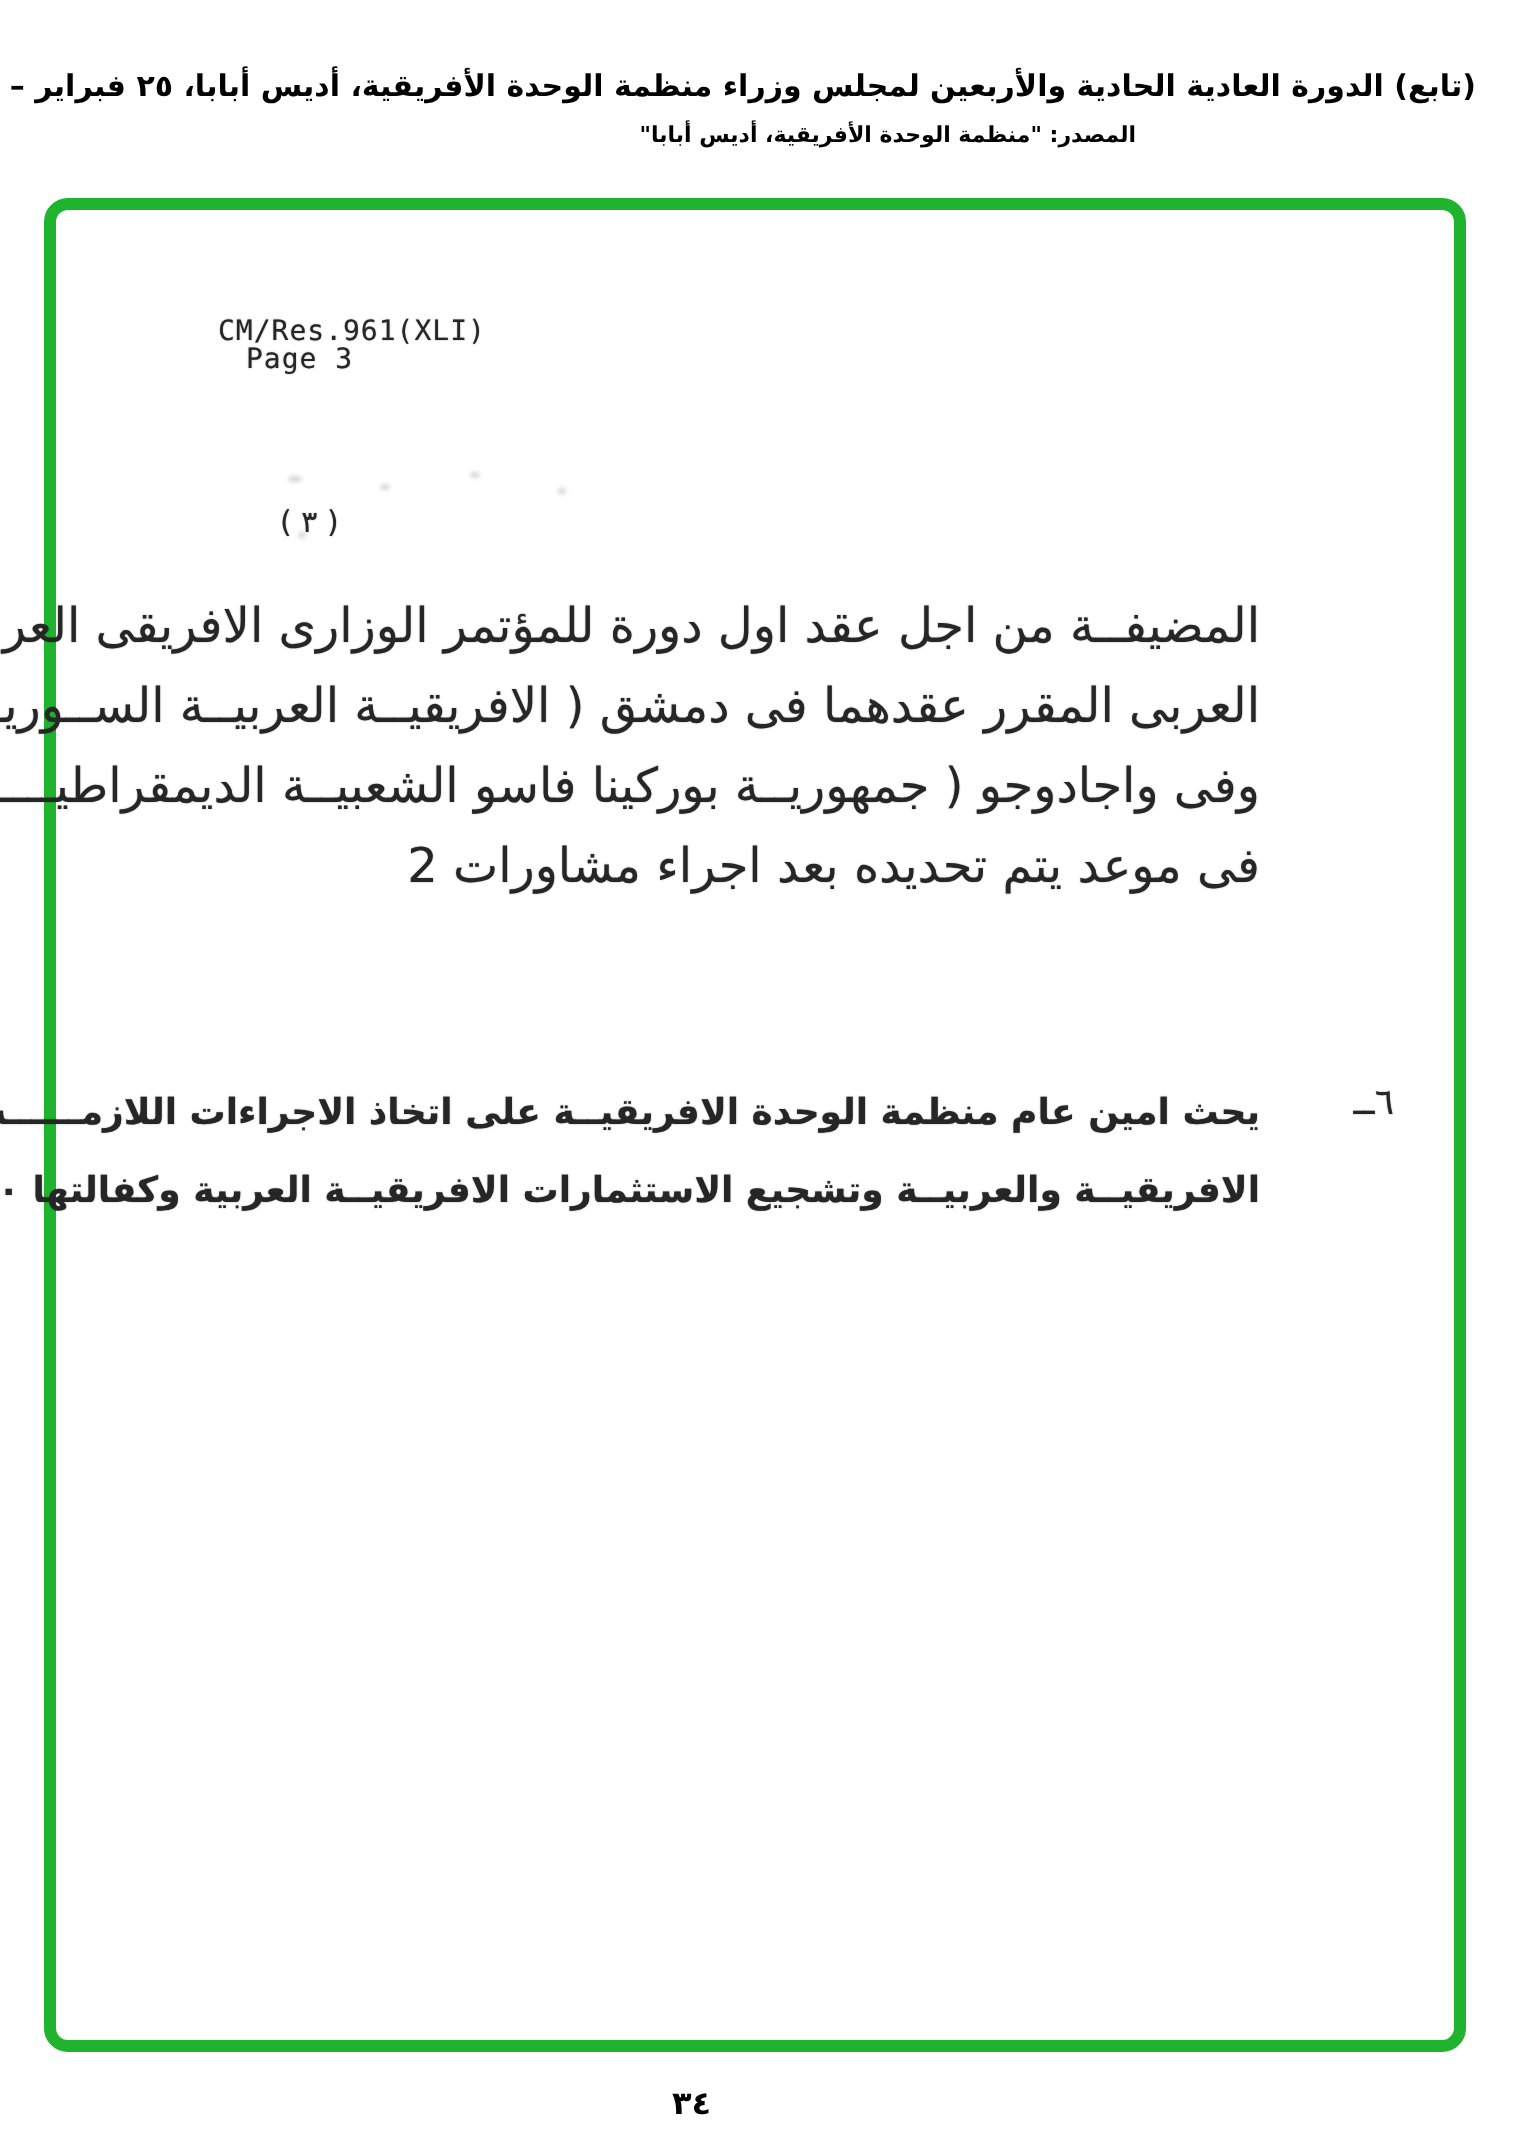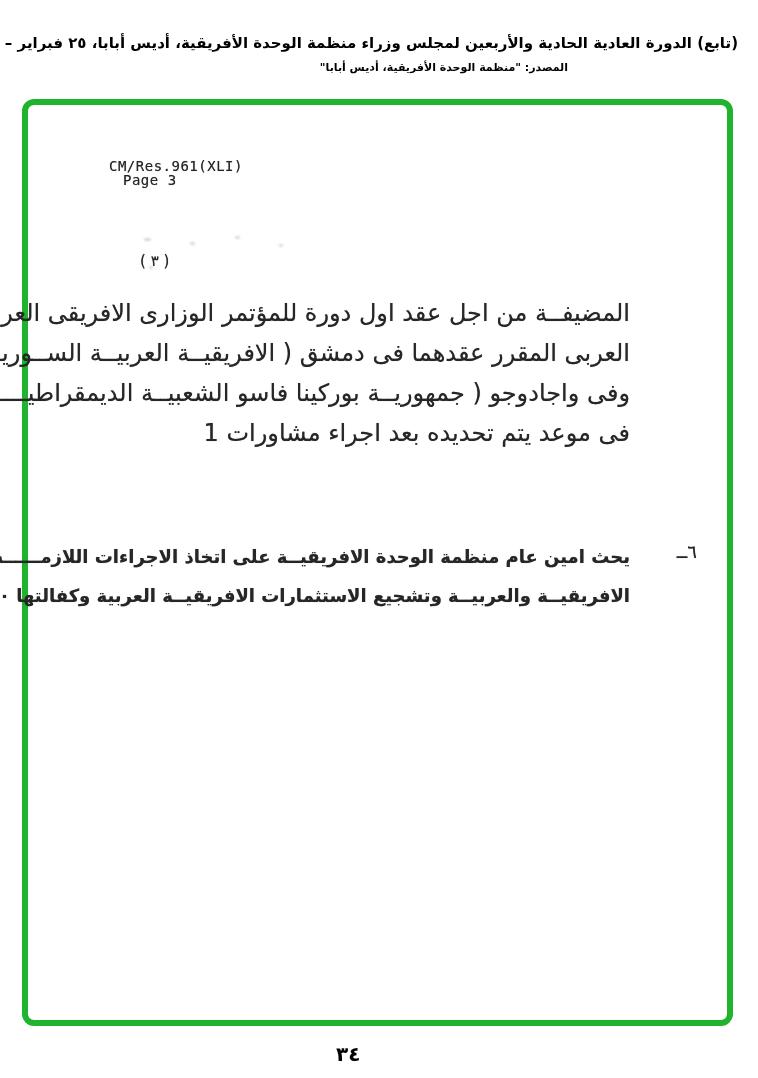--- a/index.html
+++ b/index.html
@@ -104,21 +104,21 @@
   .smudge.s3 { left: 207px; top: 131px; width: 5px; height: 3px; }
   .smudge.s4 { left: 251px; top: 139px; width: 4px; height: 3px; }
   .smudge.s5 { left: 121px; top: 161px; width: 4px; height: 3px; }
 
   
   .footer-pageno {
     position: absolute;
     left: 336px; top: 1042px;
     direction: rtl;
     font-weight: bold;
-    font-size: 20px;
+    font-size: 16px;
     letter-spacing: 3px;
     color: #000;
   }
 </style>
 </head>
 <body>
 
 <div class="caption-session">(تابع)  الدورة العادية الحادية والأربعين لمجلس وزراء منظمة الوحدة الأفريقية، أديس أبابا، ٢٥ فبراير – ٤ مارس ١٩٨٥</div>
 <div class="caption-source">المصدر:  "منظمة الوحدة الأفريقية، أديس أبابا"</div>
 
@@ -132,21 +132,21 @@
 </div>
 
 <div class="ref-line scan-text">CM/Res.961(XLI)</div>
 <div class="page-line scan-text">Page 3</div>
 <div class="section-heading scan-text">( ٣ )</div>
 
 <div class="body-para scan-text">
   <div>المضيفــة من اجل عقد اول دورة للمؤتمر الوزارى الافريقى العربى المشــــترك</div>
   <div>العربى المقرر عقدهما فى دمشق ( الافريقيــة العربيــة الســوريـــــــة )</div>
   <div>وفى واجادوجو ( جمهوريــة بوركينا فاسو الشعبيــة الديمقراطيــــــــة )</div>
-  <div>فى موعد يتم تحديده بعد اجراء مشاورات 1</div>
+  <div>فى موعد يتم تحديده بعد اجراء مشاورات 2</div>
 </div>
 
 <div class="item6-marker scan-text">٦ــ</div>
 <div class="item6-para scan-text">
   <div>يحث امين عام منظمة الوحدة الافريقيــة على اتخاذ الاجراءات اللازمــــــة</div>
   <div>الافريقيــة والعربيــة وتشجيع الاستثمارات الافريقيــة العربية وكفالتها ٠٠</div>
 </div>
 
 <div class="footer-pageno">٣٤</div>
 

